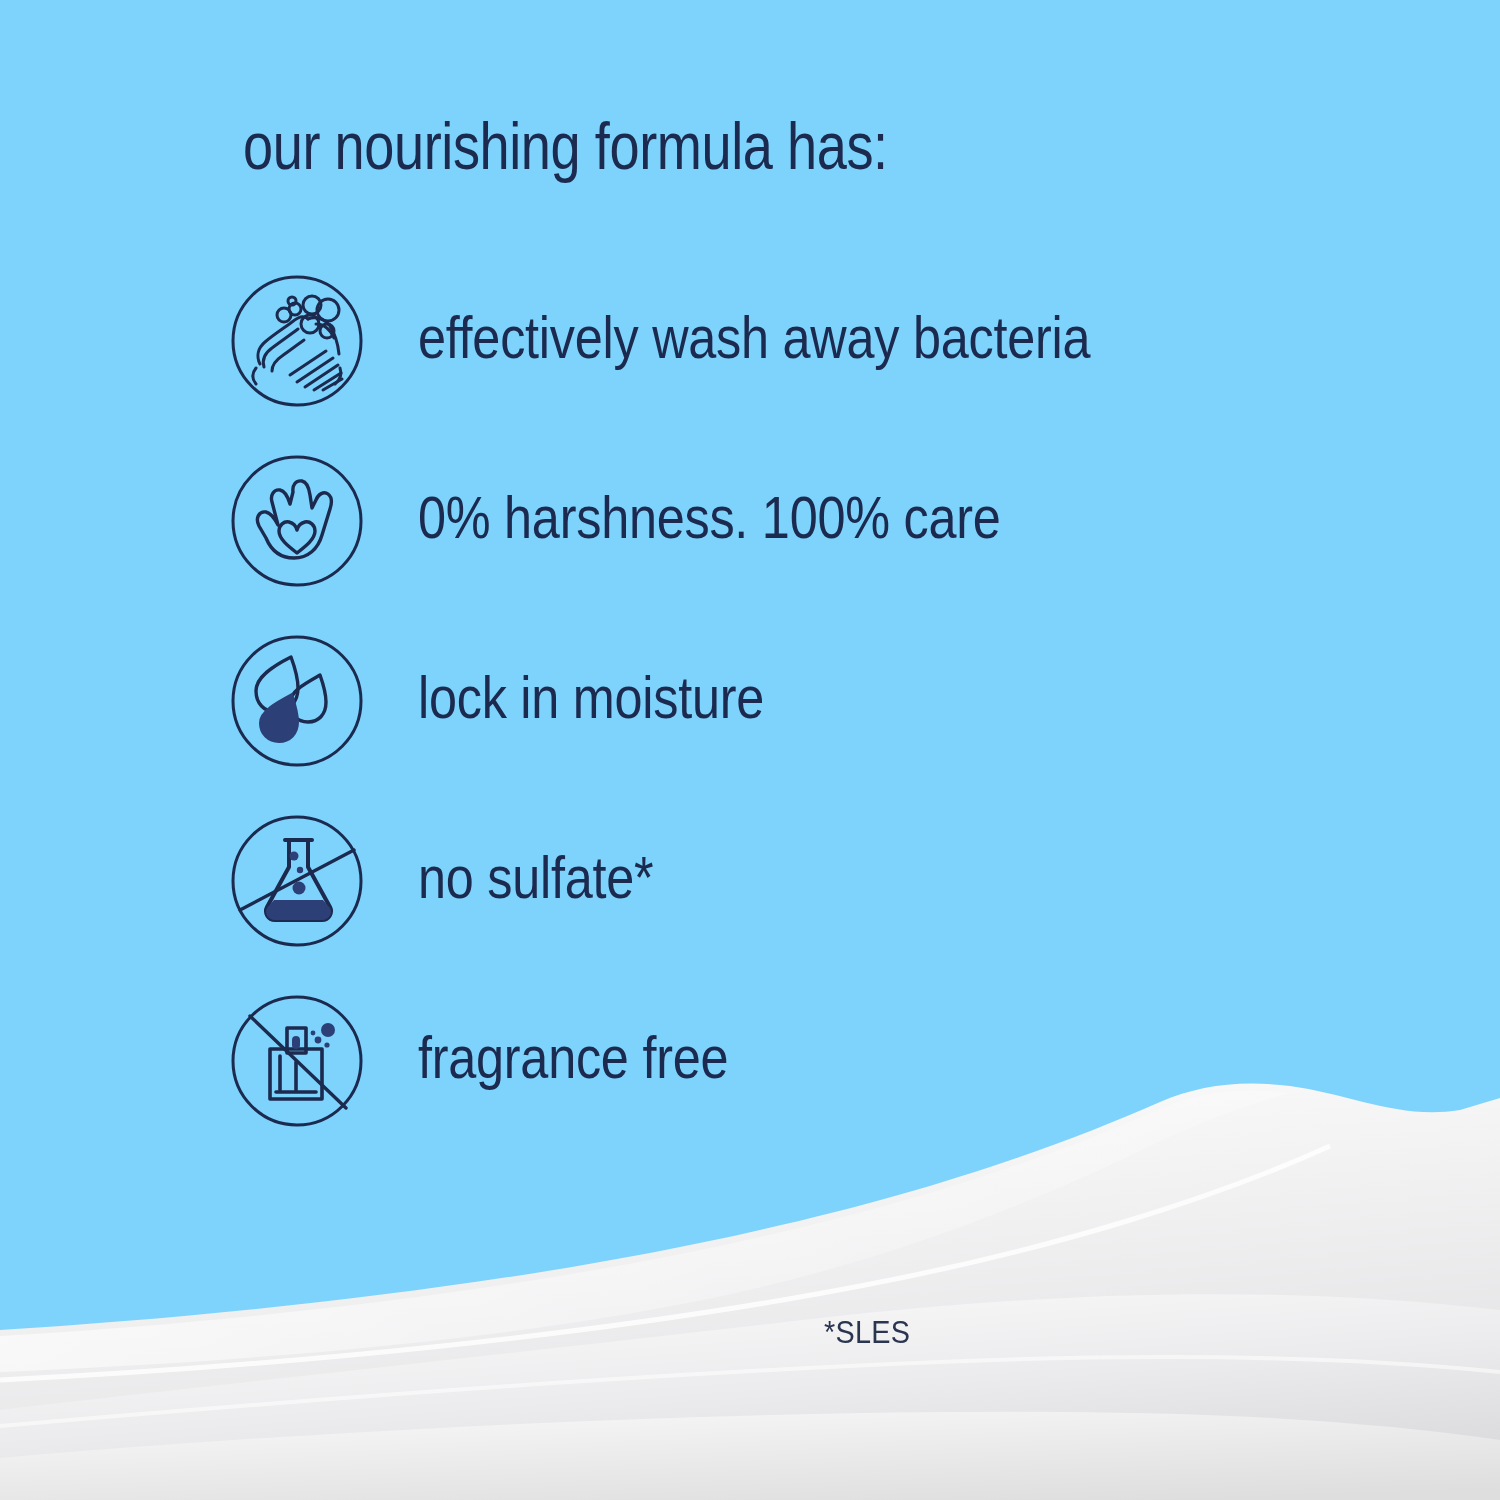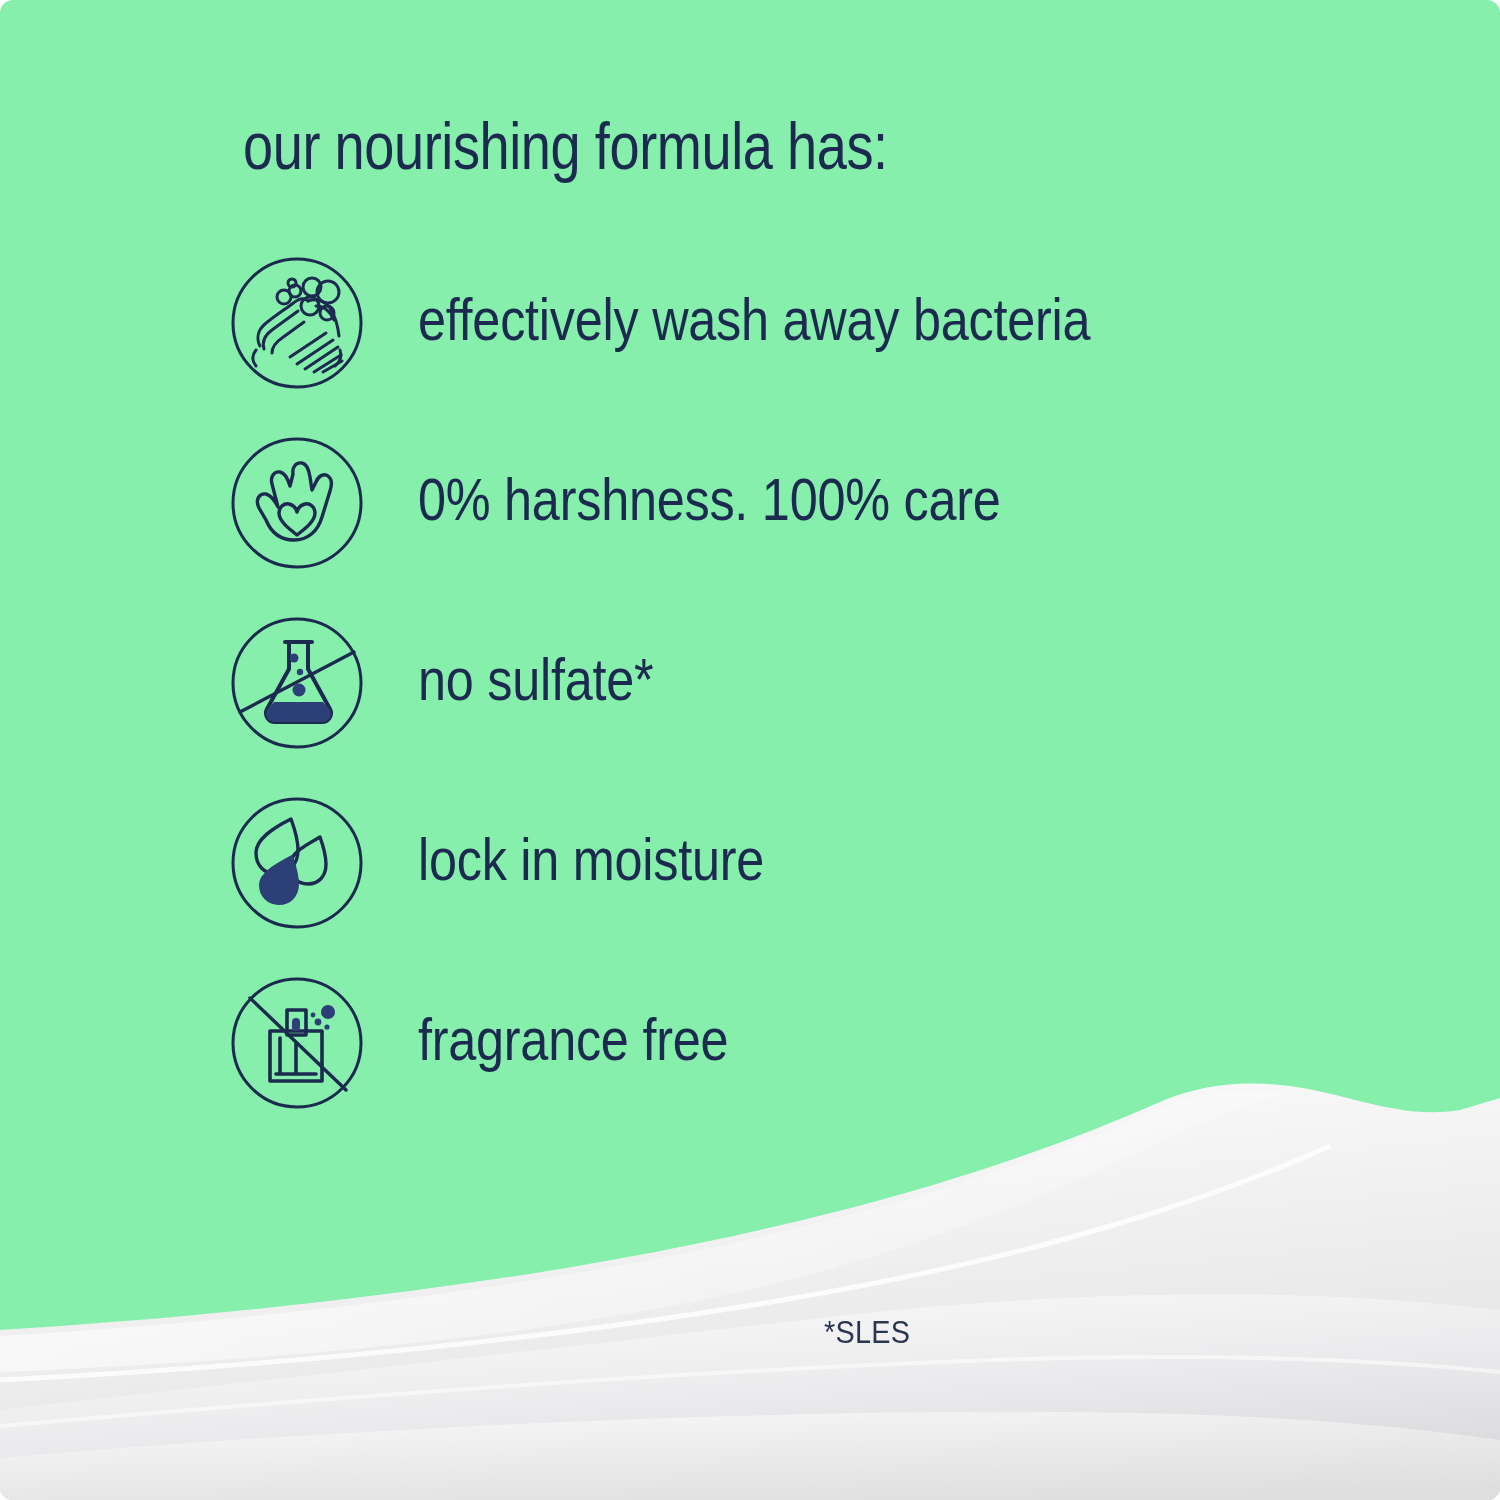--- a/index.html
+++ b/index.html
@@ -4,24 +4,23 @@
 <style>
   html, body {
     margin: 0;
     padding: 0;
     background: #ffffff;
   }
   #canvas {
     position: relative;
     width: 1500px;
     height: 1500px;
-    background: #86efac;
+    background: #7dd3fc;
     overflow: hidden;
     font-family: "Liberation Sans", sans-serif;
-    border-radius: 13px;
   }
 
   
   .cream-layer {
     position: absolute;
     left: 0;
     bottom: 0;
     width: 1500px;
     height: 420px;
     pointer-events: none;
@@ -39,21 +38,21 @@
     font-weight: 300;
     transform: scaleX(0.82);
     transform-origin: left top;
     white-space: nowrap;
   }
 
   
   .rows {
     position: absolute;
     left: 0;
-    top: 254px;
+    top: 272px;
     width: 1500px;
   }
   .row {
     position: relative;
     height: 180px;
     display: flex;
     align-items: center;
   }
   .icon-wrap {
     position: absolute;
@@ -226,44 +225,20 @@
         </svg>
       </div>
       <div class="row-label">0% harshness. 100% care</div>
     </div>
 
     <div class="row">
       <div class="icon-wrap">
         <svg viewBox="0 0 138 138">
           <circle cx="69" cy="69" r="64" fill="none" stroke="#1b2a4e" stroke-width="3"></circle>
 
-          <g fill="none" stroke="#1b2a4e" stroke-width="4" stroke-linejoin="round" stroke-linecap="round">
-            <path d="M57,28 L84,28"></path>
-            <path d="M61,28 L61,55 L39,95 C36,101 40,108 47,108 L94,108
-                     C101,108 105,101 102,95 L80,55 L80,28"></path>
-          </g>
-
-          <path d="M46,88 L95,88 L102,96 C105,101 101,108 94,108 L47,108
-                   C40,108 36,101 39,96 Z" fill="#2c4077"></path>
-
-          <circle cx="66" cy="44" r="4.5" fill="#2c4077"></circle>
-          <circle cx="72" cy="58" r="3.2" fill="#2c4077"></circle>
-          <circle cx="71" cy="76" r="6.5" fill="#2c4077"></circle>
-
-          <line x1="12" y1="98" x2="126" y2="38" stroke="#1b2a4e" stroke-width="3.4" stroke-linecap="round"></line>
-        </svg>
-      </div>
-      <div class="row-label">no sulfate*</div>
-    </div>
-
-    <div class="row">
-      <div class="icon-wrap">
-        <svg viewBox="0 0 138 138">
-          <circle cx="69" cy="69" r="64" fill="none" stroke="#1b2a4e" stroke-width="3"></circle>
-
           <path d="M63,25
                    C63,25 70,44 70,56
                    C70,70 61,80 48,80
                    C36,80 28,71 28,59
                    C28,45 45,34 63,25 Z" fill="none" stroke="#1b2a4e" stroke-width="3.4" stroke-linejoin="round"></path>
 
           <path d="M92,43
                    C92,43 98,60 98,70
                    C98,82 91,90 80,90
                    C69,90 62,82 62,71
@@ -276,20 +251,44 @@
                    C32,79 49,70 64,62 Z" fill="#2c4077" stroke="#2c4077" stroke-width="2" stroke-linejoin="round"></path>
         </svg>
       </div>
       <div class="row-label">lock in moisture</div>
     </div>
 
     <div class="row">
       <div class="icon-wrap">
         <svg viewBox="0 0 138 138">
           <circle cx="69" cy="69" r="64" fill="none" stroke="#1b2a4e" stroke-width="3"></circle>
+
+          <g fill="none" stroke="#1b2a4e" stroke-width="4" stroke-linejoin="round" stroke-linecap="round">
+            <path d="M57,28 L84,28"></path>
+            <path d="M61,28 L61,55 L39,95 C36,101 40,108 47,108 L94,108
+                     C101,108 105,101 102,95 L80,55 L80,28"></path>
+          </g>
+
+          <path d="M46,88 L95,88 L102,96 C105,101 101,108 94,108 L47,108
+                   C40,108 36,101 39,96 Z" fill="#2c4077"></path>
+
+          <circle cx="66" cy="44" r="4.5" fill="#2c4077"></circle>
+          <circle cx="72" cy="58" r="3.2" fill="#2c4077"></circle>
+          <circle cx="71" cy="76" r="6.5" fill="#2c4077"></circle>
+
+          <line x1="12" y1="98" x2="126" y2="38" stroke="#1b2a4e" stroke-width="3.4" stroke-linecap="round"></line>
+        </svg>
+      </div>
+      <div class="row-label">no sulfate*</div>
+    </div>
+
+    <div class="row">
+      <div class="icon-wrap">
+        <svg viewBox="0 0 138 138">
+          <circle cx="69" cy="69" r="64" fill="none" stroke="#1b2a4e" stroke-width="3"></circle>
           <g fill="none" stroke="#1b2a4e" stroke-width="3.6" stroke-linejoin="round" stroke-linecap="round">
 
             <rect x="42" y="57" width="52" height="50"></rect>
 
             <rect x="59" y="36" width="19" height="25"></rect>
 
             <path d="M52,64 L52,98"></path>
             <path d="M68,70 L68,98"></path>
             <path d="M48,100 L88,100"></path>
           </g>

